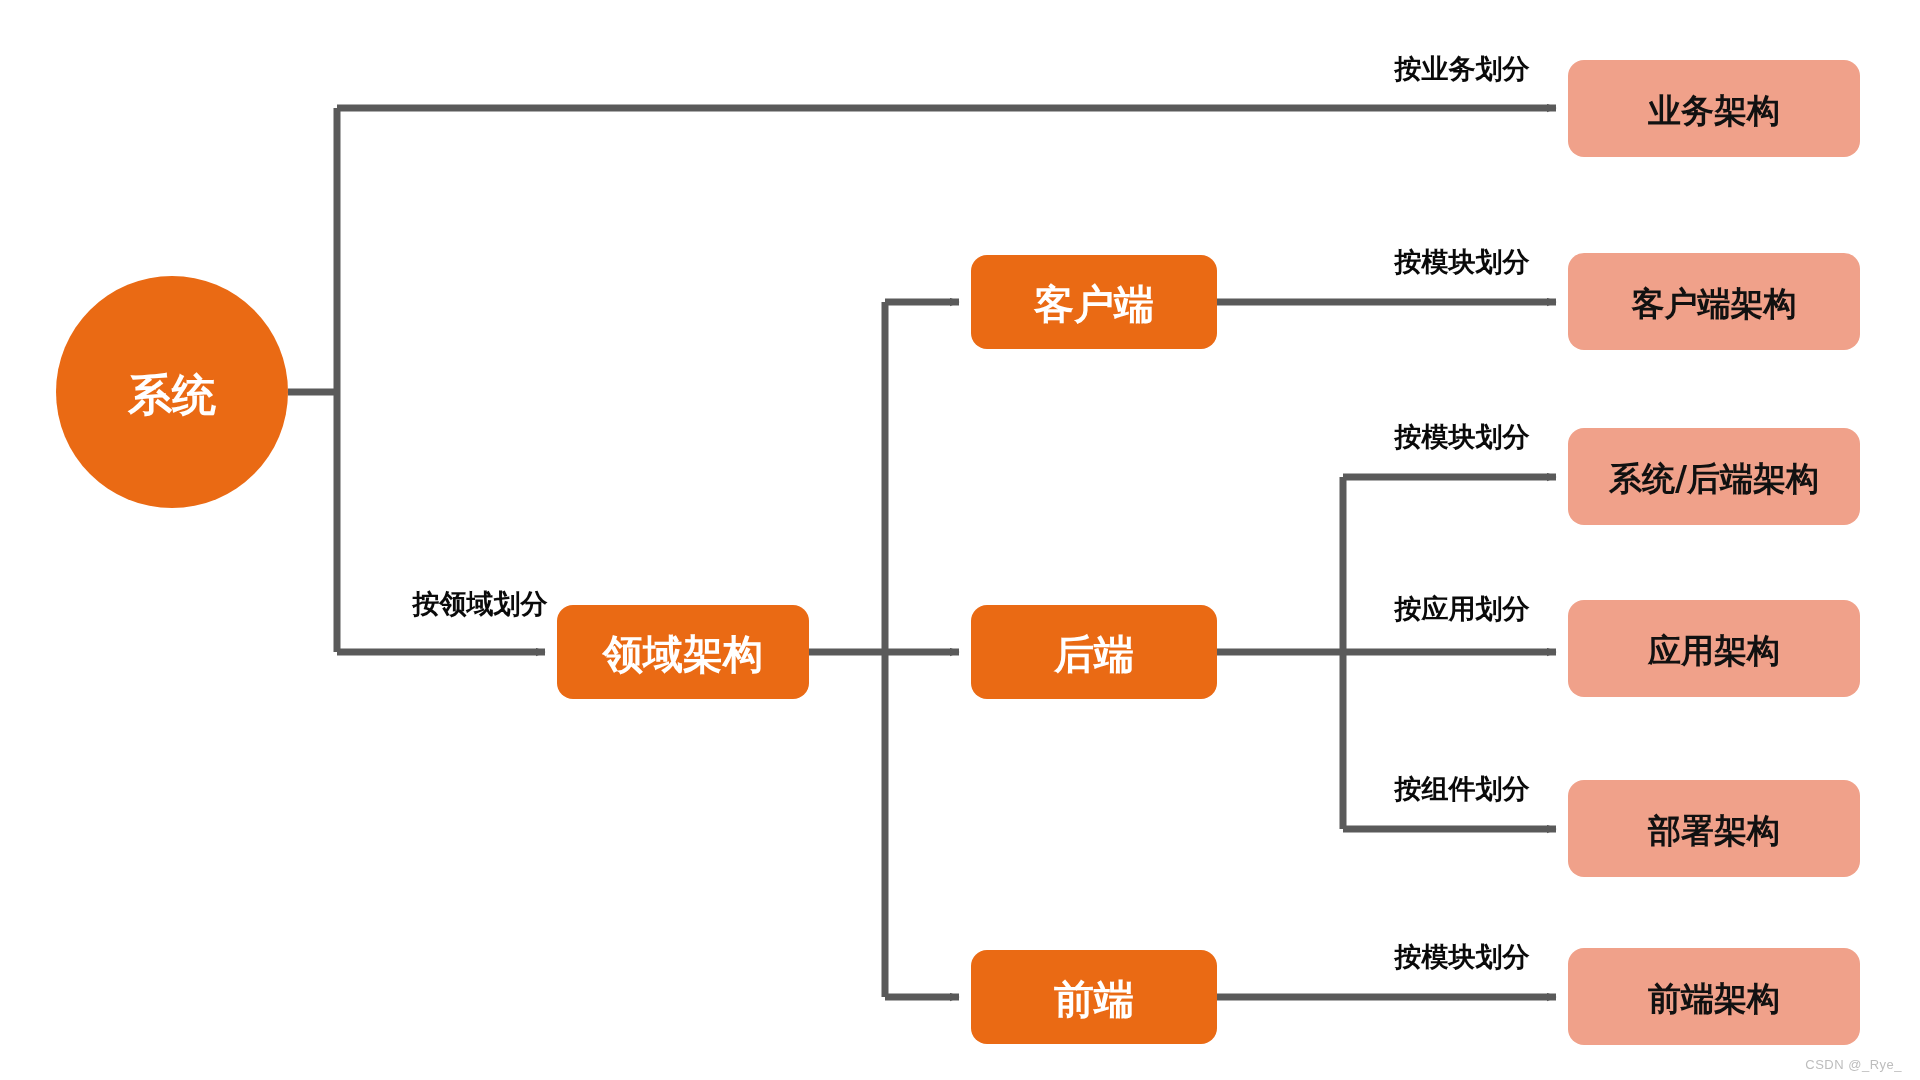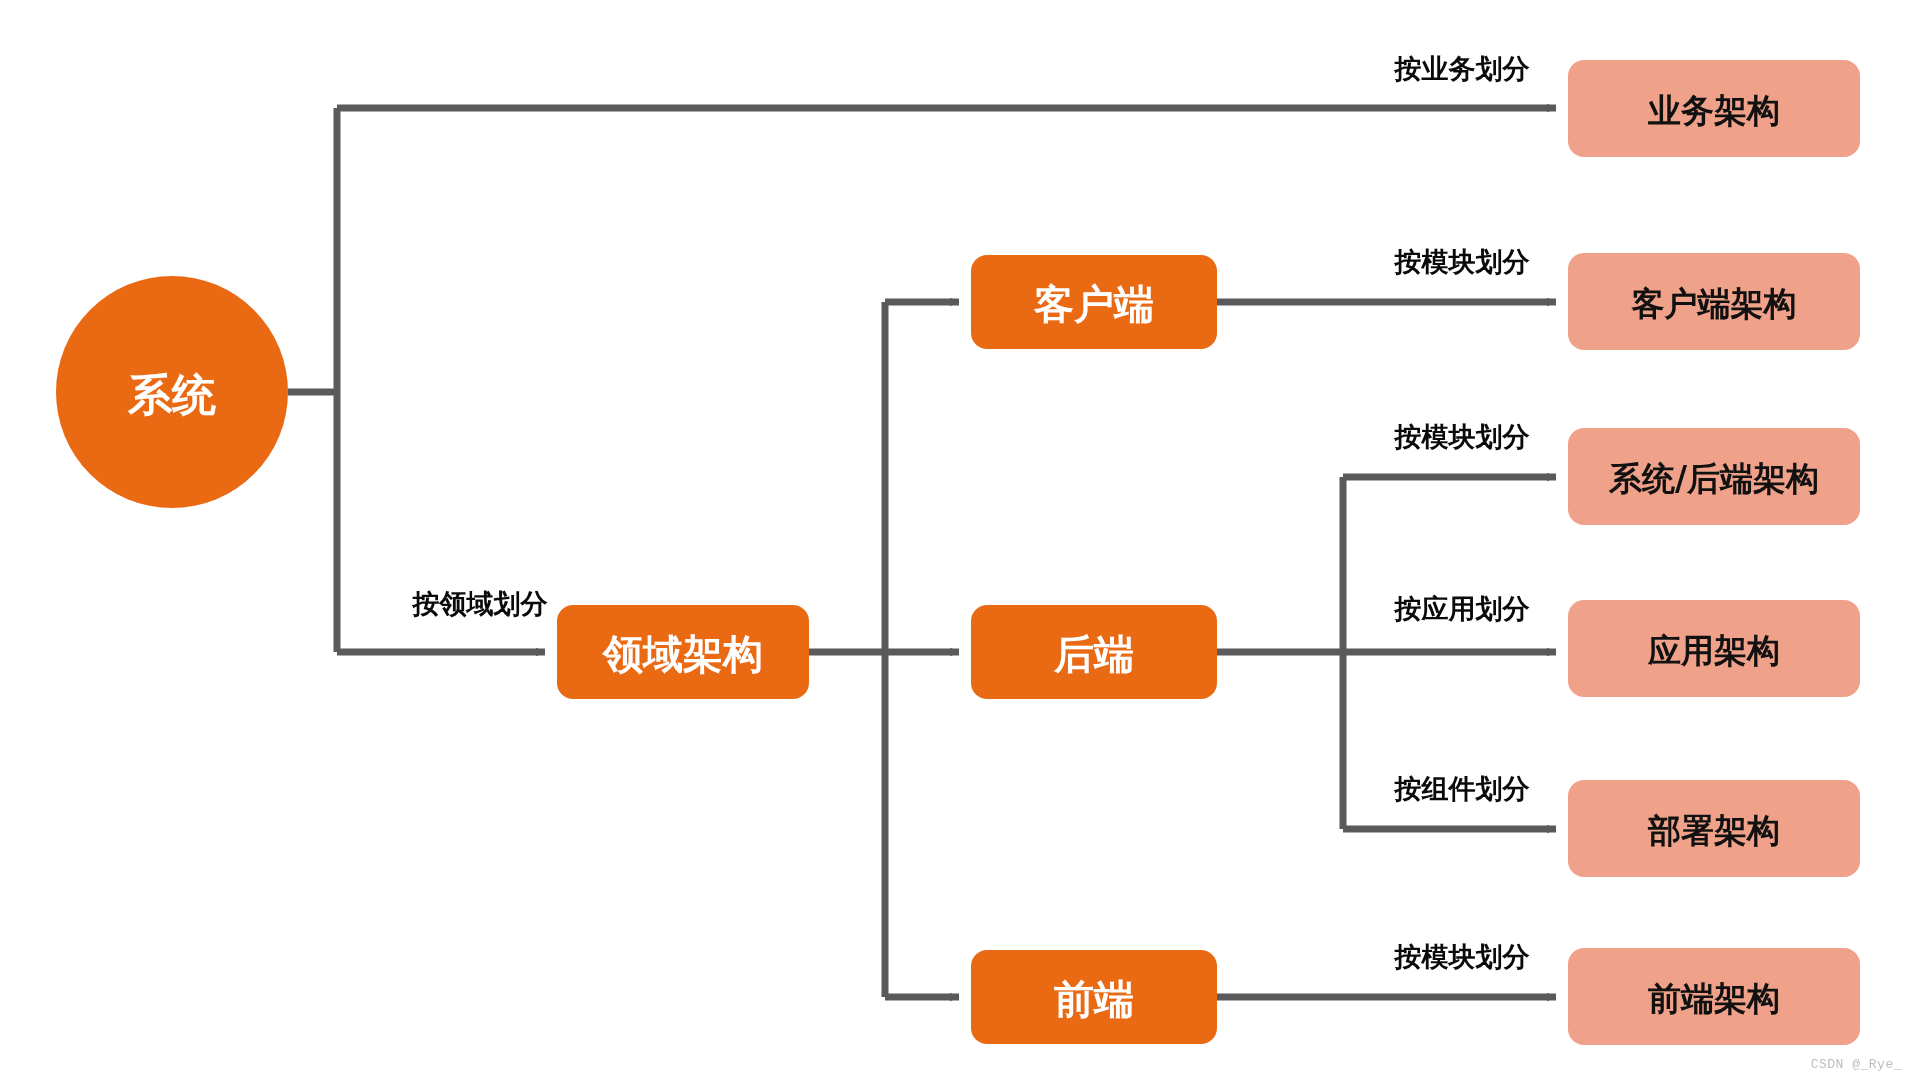--- a/index.html
+++ b/index.html
@@ -32,21 +32,21 @@
     font-size: 27px;
     text-anchor: middle;
     dominant-baseline: alphabetic;
   }
   .watermark {
     position: absolute;
     right: 18px;
     bottom: 8px;
     font-size: 13px;
     color: #bdbdbd;
-    font-family: Liberation Mono, monospace;
+    font-family: Liberation Sans, sans-serif;
     letter-spacing: 0.5px;
   }
 </style>
 </head>
 <body>
 
 <svg id="canvas" viewBox="0 0 1920 1080" xmlns="http://www.w3.org/2000/svg">
 
   <defs>
     <marker id="arrow" markerWidth="10" markerHeight="9" refX="9.4" refY="4.5" orient="auto" markerUnits="userSpaceOnUse">

